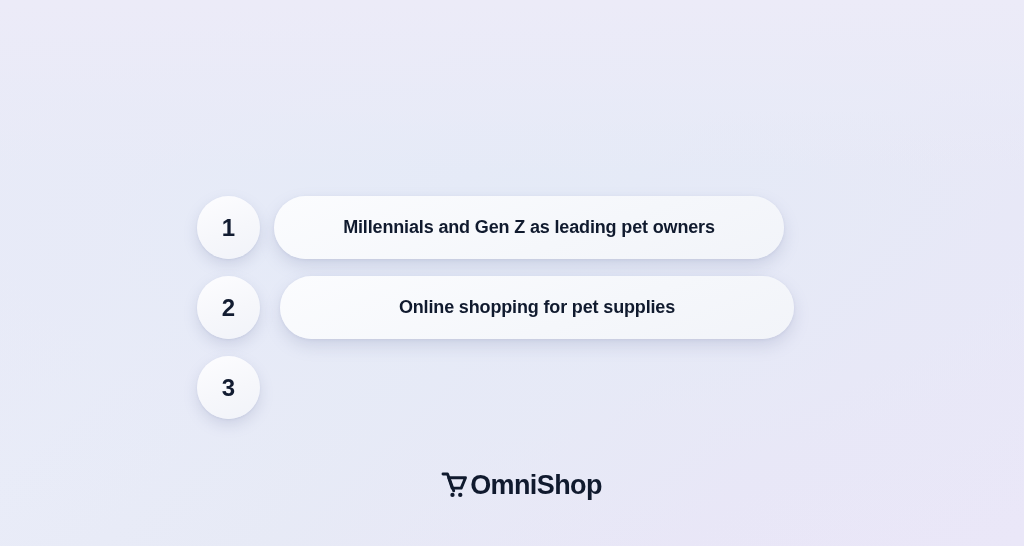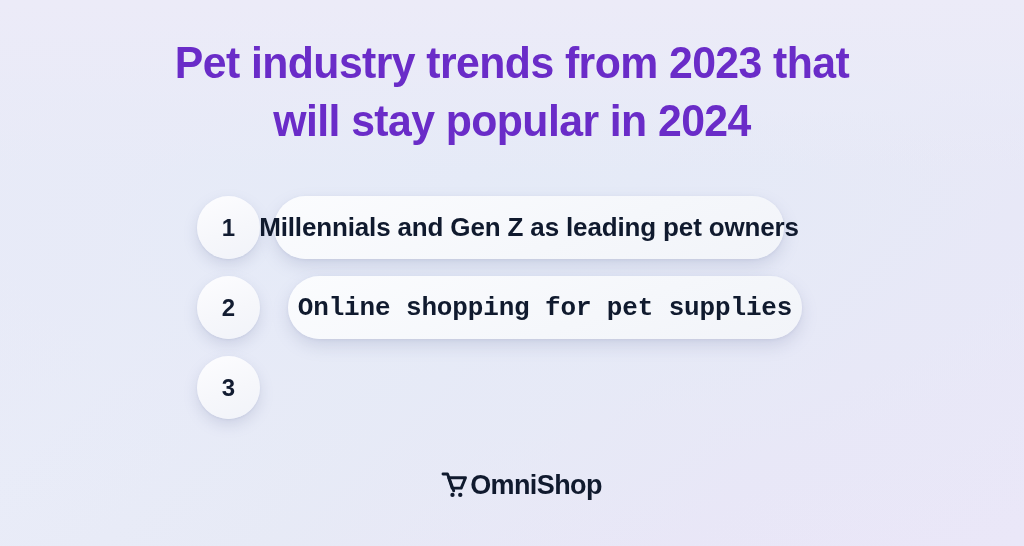--- a/index.html
+++ b/index.html
@@ -96,26 +96,26 @@
     border-radius: 32px;
     background: linear-gradient(160deg, #fbfcfe 0%, #f5f7fb 60%, #f2f4f9 100%);
     box-shadow: 0 7px 16px rgba(118,126,168,0.22), 0 1px 3px rgba(118,126,168,0.12);
     display: flex;
     align-items: center;
     justify-content: center;
     box-sizing: border-box;
     padding: 0 22px;
   }
   .card.c1 { left: 274px; width: 510px; }
-  .card.c2 { left: 288px; width: 514px; font-family: Liberation Mono, monospace; }
+  .card.c2 { left: 280px; width: 514px; }
   .card.c3 { left: 270px; width: 514px; }
 
   .card-label {
     color: #101a2e;
-    font-size: 26px;
+    font-size: 18px;
     font-weight: 700;
     letter-spacing: -0.15px;
     white-space: nowrap;
   }
 
   .logo {
     position: absolute;
     left: 0;
     top: 470px;
     width: 1024px;
@@ -137,26 +137,20 @@
     line-height: 1;
   }
 </style>
 </head>
 <body>
 
 <div class="poster">
 
   <div class="top-wash"></div>
 
-  <div class="title-block">
-    <h1 class="title">
-      <span class="title-line">Pet industry trends from 2023 that</span>
-      <span class="title-line">will stay popular in 2024</span>
-    </h1>
-  </div>
 
   <div class="list">
 
     <div class="row">
       <div class="badge">
         <span class="badge-num">1</span>
       </div>
       <div class="card c1">
         <span class="card-label">Millennials and Gen Z as leading pet owners</span>
       </div>

